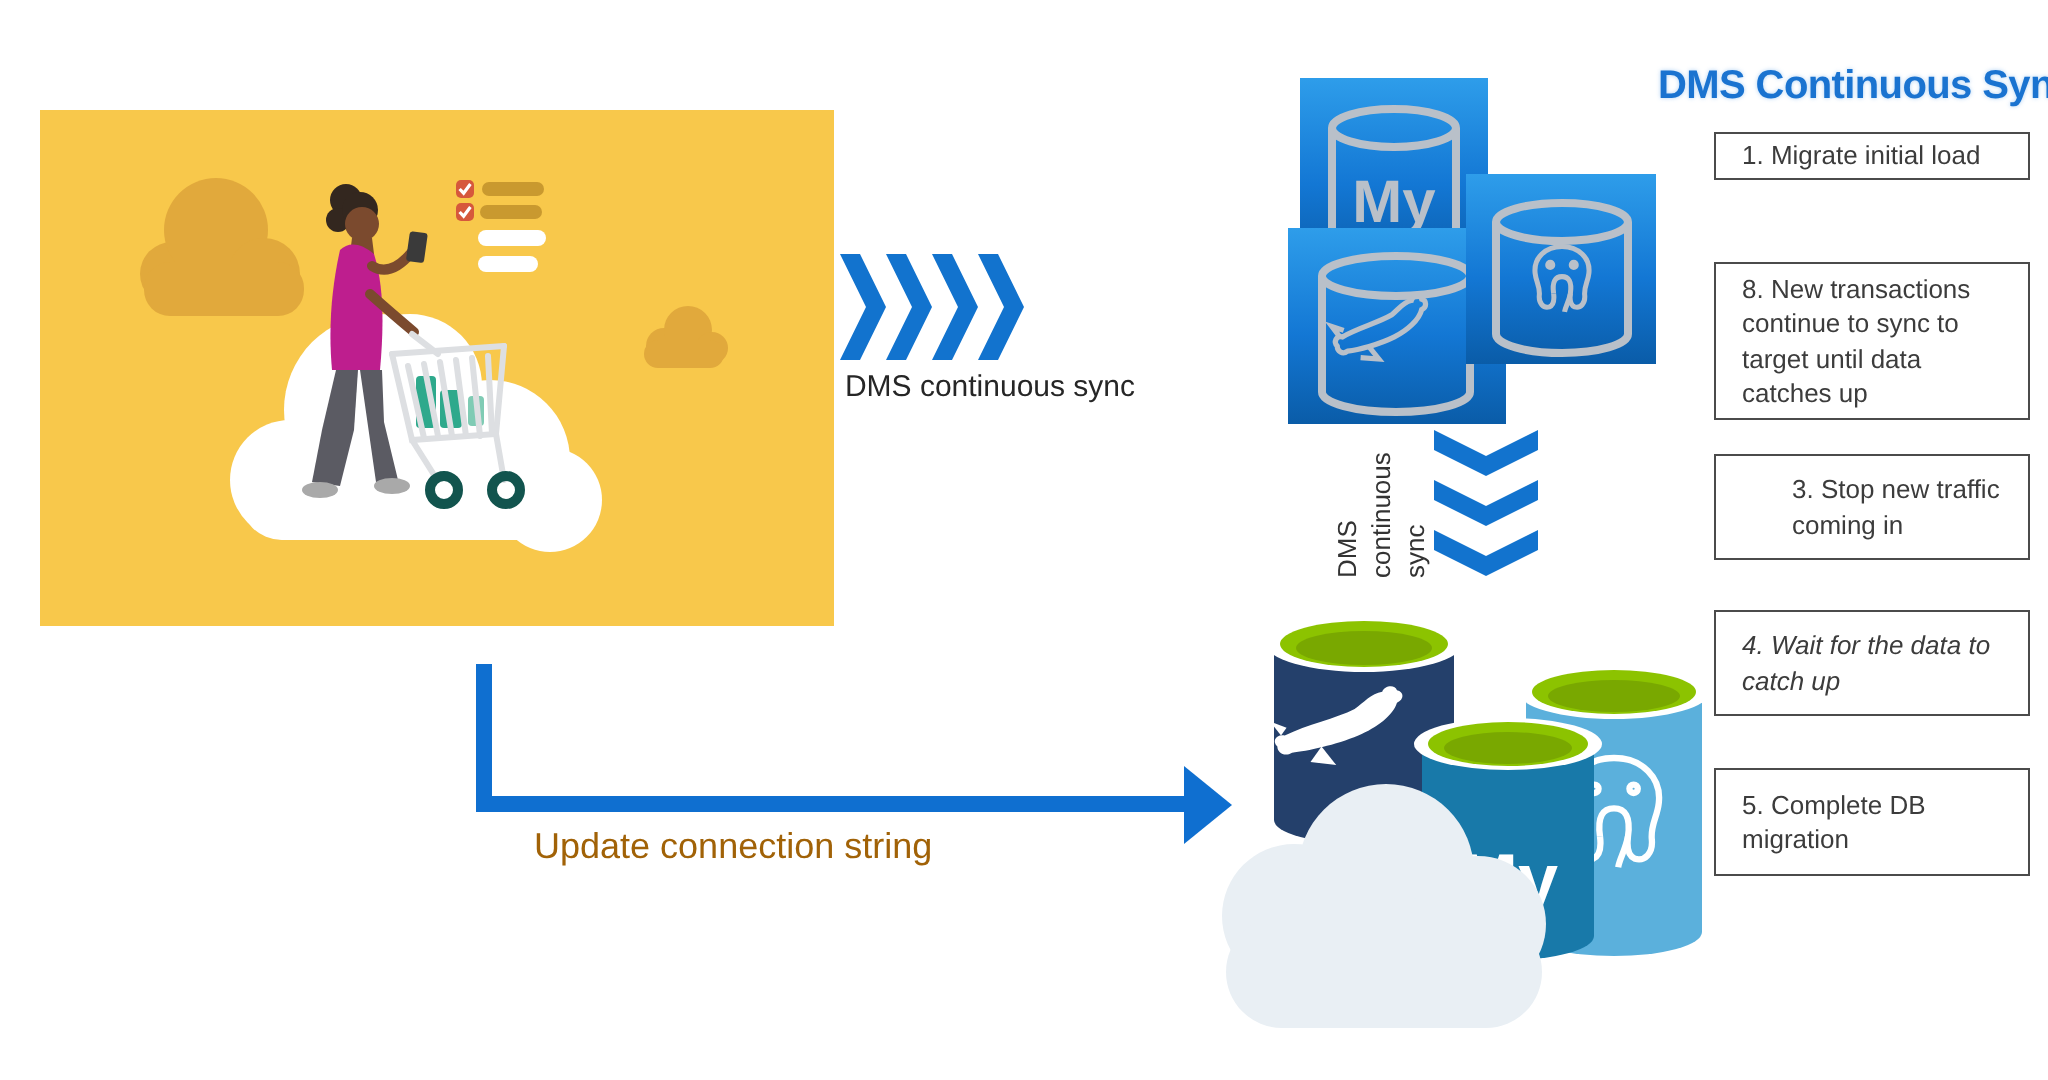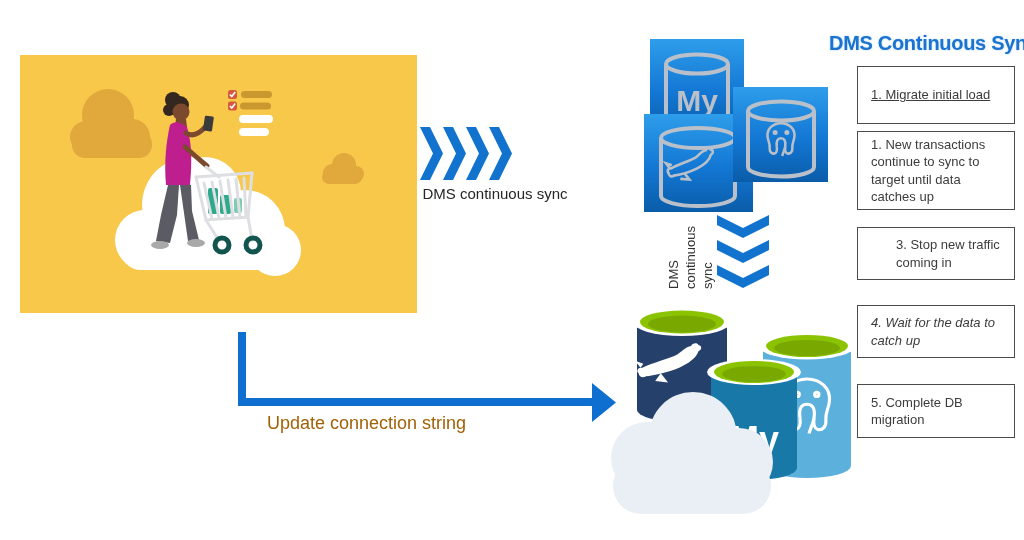--- a/index.html
+++ b/index.html
@@ -36,21 +36,21 @@
   .update-arrow{left:236px;top:330px;width:382px;height:95px;}
   .update-label{left:267px;top:413px;font-size:18px;color:#a16207;}
 
   
   .page-title{left:829px;top:32px;font-size:20px;font-weight:bold;
               color:#1A73D0;white-space:nowrap;letter-spacing:-0.3px;
               text-shadow:0 0 2px rgba(150,195,240,.75);}
   .step-box{left:857px;width:158px;border:1.5px solid #4B4B4B;background:#fff;
             box-sizing:border-box;display:flex;align-items:center;
             padding:0 13px;font-size:13px;line-height:1.32;color:#3C3C3C;}
-  .step-1{top:66px;height:58px;text-decoration:underline;}
+  .step-1{top:66px;height:24px;}
   .step-2{top:131px;height:79px;}
   .step-3{top:227px;height:53px;padding-left:38px;}
   .step-4{top:305px;height:53px;font-style:italic;}
   .step-5{top:384px;height:54px;}
 </style>
 </head>
 <body>
 
 <div>
 
@@ -244,21 +244,21 @@
     <path d="M6,2 L6,72 L356,72" fill="none" stroke="#0F6FD0" stroke-width="8"></path>
     <polygon points="356,53 380,72.5 356,92" fill="#0F6FD0"></polygon>
   </svg>
   <div class="abs update-label">Update connection string</div>
 
   <div class="abs page-title">DMS Continuous Sync</div>
   <div class="abs step-box step-1">
     <span>1. Migrate initial load</span>
   </div>
   <div class="abs step-box step-2">
-    <span>1. New transactions continue to sync to target until data catches up</span>
+    <span>8. New transactions continue to sync to target until data catches up</span>
   </div>
   <div class="abs step-box step-3">
     <span>3. Stop new traffic coming in</span>
   </div>
   <div class="abs step-box step-4">
     <span>4. Wait for the data to catch up</span>
   </div>
   <div class="abs step-box step-5">
     <span>5. Complete DB migration</span>
   </div>

